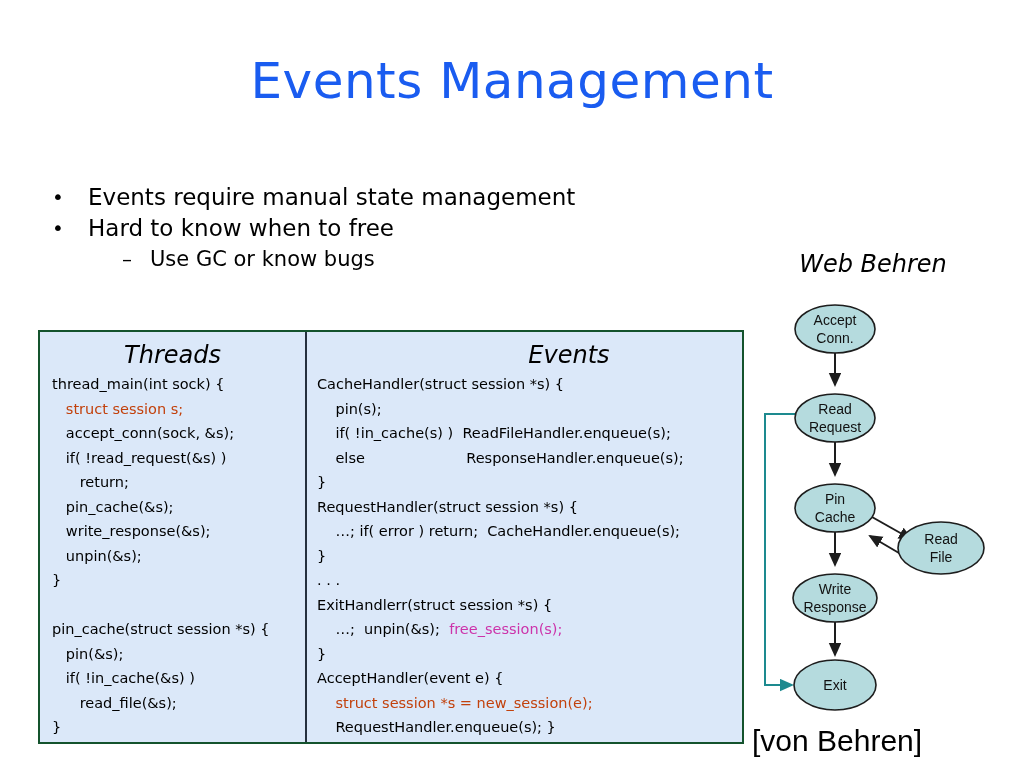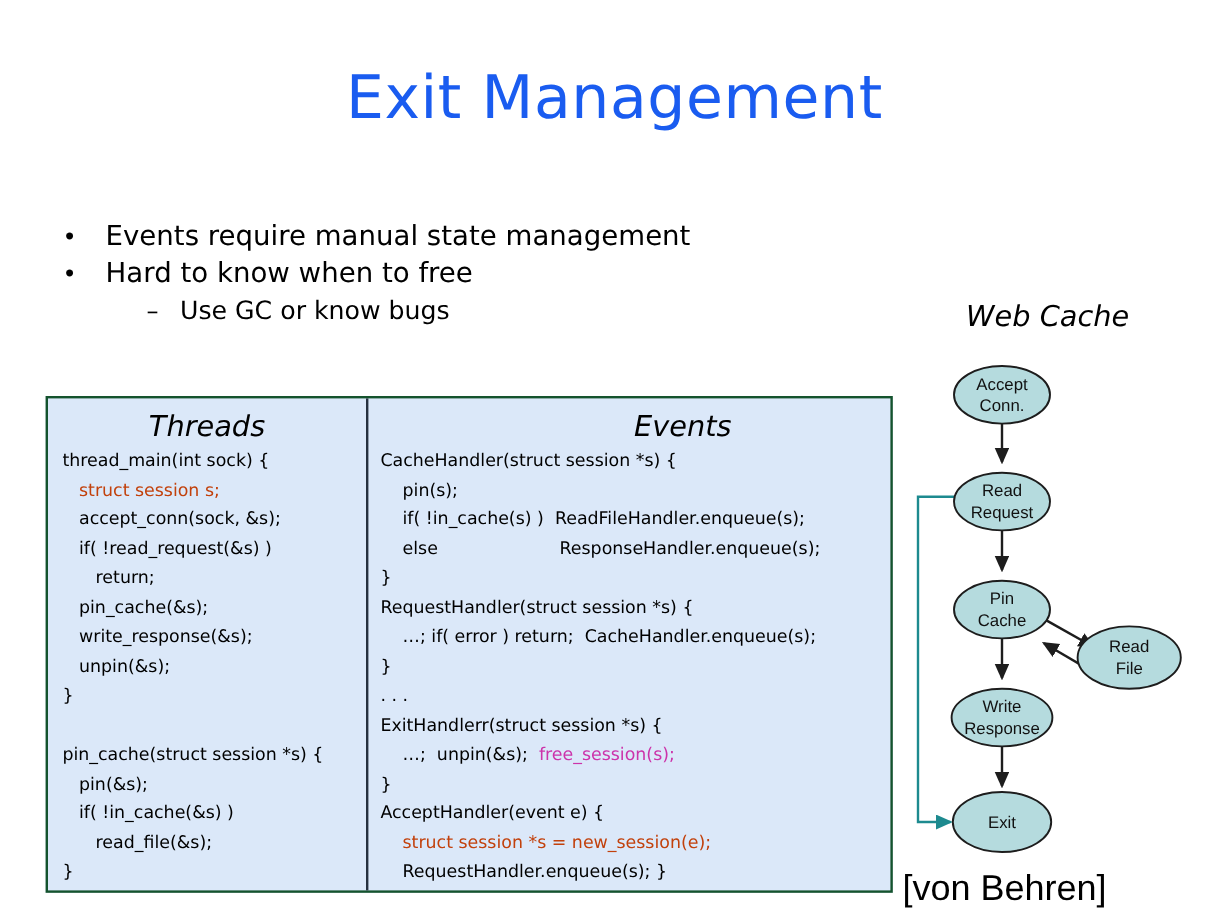--- a/index.html
+++ b/index.html
@@ -162,21 +162,21 @@
     left: 752px;
     top: 724px;
     font-family: "Liberation Sans", sans-serif;
     font-size: 30px;
     color: #000;
   }
 </style>
 </head>
 <body>
 
-<div id="slide-title">Exit Management</div>
+<div id="slide-title">Events Management</div>
 
 <div id="bullet-list">
   <div class="bullet-row lvl1">
     <span class="bullet-mark">•</span>
     <span class="bullet-text">Events require manual state management</span>
   </div>
   <div class="bullet-row lvl1">
     <span class="bullet-mark">•</span>
     <span class="bullet-text">Hard to know when to free</span>
   </div>
@@ -196,21 +196,21 @@
   <div id="code-divider"></div>
 
   <div class="code-col" id="col-events">
     <div class="col-header">Events</div>
     <div class="code-lines" id="events-lines"><div class="code-line">CacheHandler(struct session *s) {</div><div class="code-line">    pin(s);</div><div class="code-line">    if( !in_cache(s) )  ReadFileHandler.enqueue(s);</div><div class="code-line">    else                      ResponseHandler.enqueue(s);</div><div class="code-line">}</div><div class="code-line">RequestHandler(struct session *s) {</div><div class="code-line">    …; if( error ) return;  CacheHandler.enqueue(s);</div><div class="code-line">}</div><div class="code-line">. . .</div><div class="code-line">ExitHandlerr(struct session *s) {</div><div class="code-line">    …;  unpin(&amp;s);  <span style="color: rgb(204, 51, 170);">free_session(s);</span></div><div class="code-line">}</div><div class="code-line">AcceptHandler(event e) {</div><div class="code-line hl">    struct session *s = new_session(e);</div><div class="code-line">    RequestHandler.enqueue(s); }</div></div>
   </div>
 
 </div>
 
 <div id="flow-area">
-  <div id="flow-title">Web Cache</div>
+  <div id="flow-title">Web Behren</div>
 
   <svg id="flow-svg" viewBox="0 0 276 500">
     <defs>
       <marker id="arrowhead" markerWidth="7" markerHeight="7" refX="6" refY="3.1" orient="auto">
         <polygon points="0 0, 7 3.1, 0 6.2" fill="#1d1d1d"></polygon>
       </marker>
       <marker id="arrowhead-teal" markerWidth="7" markerHeight="7" refX="6" refY="3.1" orient="auto">
         <polygon points="0 0, 7 3.1, 0 6.2" fill="#1d8a8f"></polygon>
       </marker>
     </defs>

